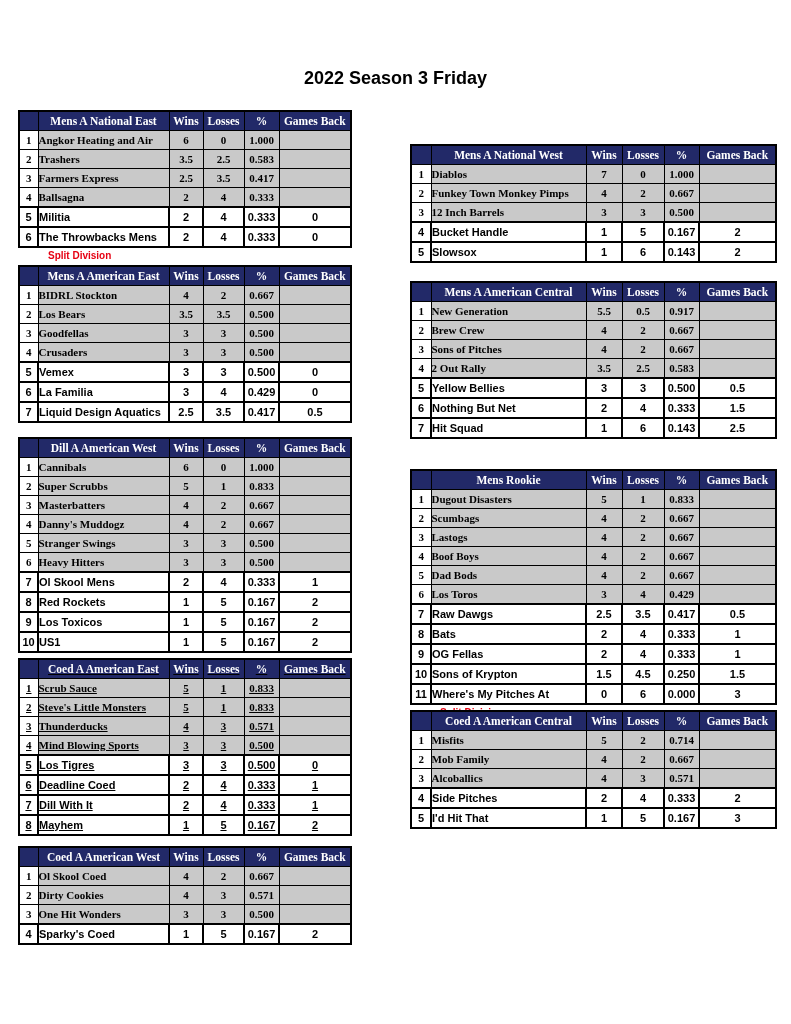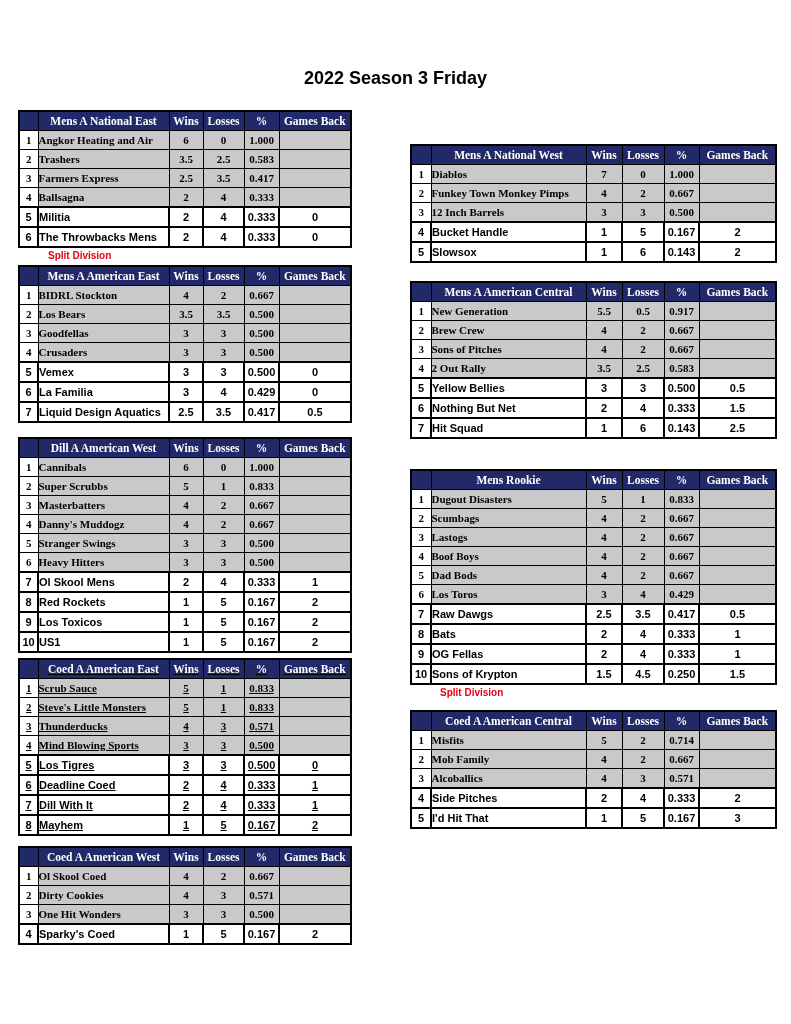--- a/index.html
+++ b/index.html
@@ -671,20 +671,28 @@
               <td class="num">1</td>
             </tr>
             <tr class="row-hl">
               <td class="rank">10</td>
               <td class="team">Sons of Krypton</td>
               <td class="num">1.5</td>
               <td class="num">4.5</td>
               <td class="num">0.250</td>
               <td class="num">1.5</td>
             </tr>
+            <tr class="row-hl">
+              <td class="rank">11</td>
+              <td class="team">Where's My Pitches At</td>
+              <td class="num">0</td>
+              <td class="num">6</td>
+              <td class="num">0.000</td>
+              <td class="num">3</td>
+            </tr>
           </tbody>
         </table>
         <div class="split-label">Split Division</div>
       </div>
       <div class="table-block" style="left: 410px; top: 710px;">
         <table class="standings" style="width: 365px;">
           <colgroup>
             <col style="width: 20px;">
             <col style="width: 155px;">
             <col style="width: 36px;">

